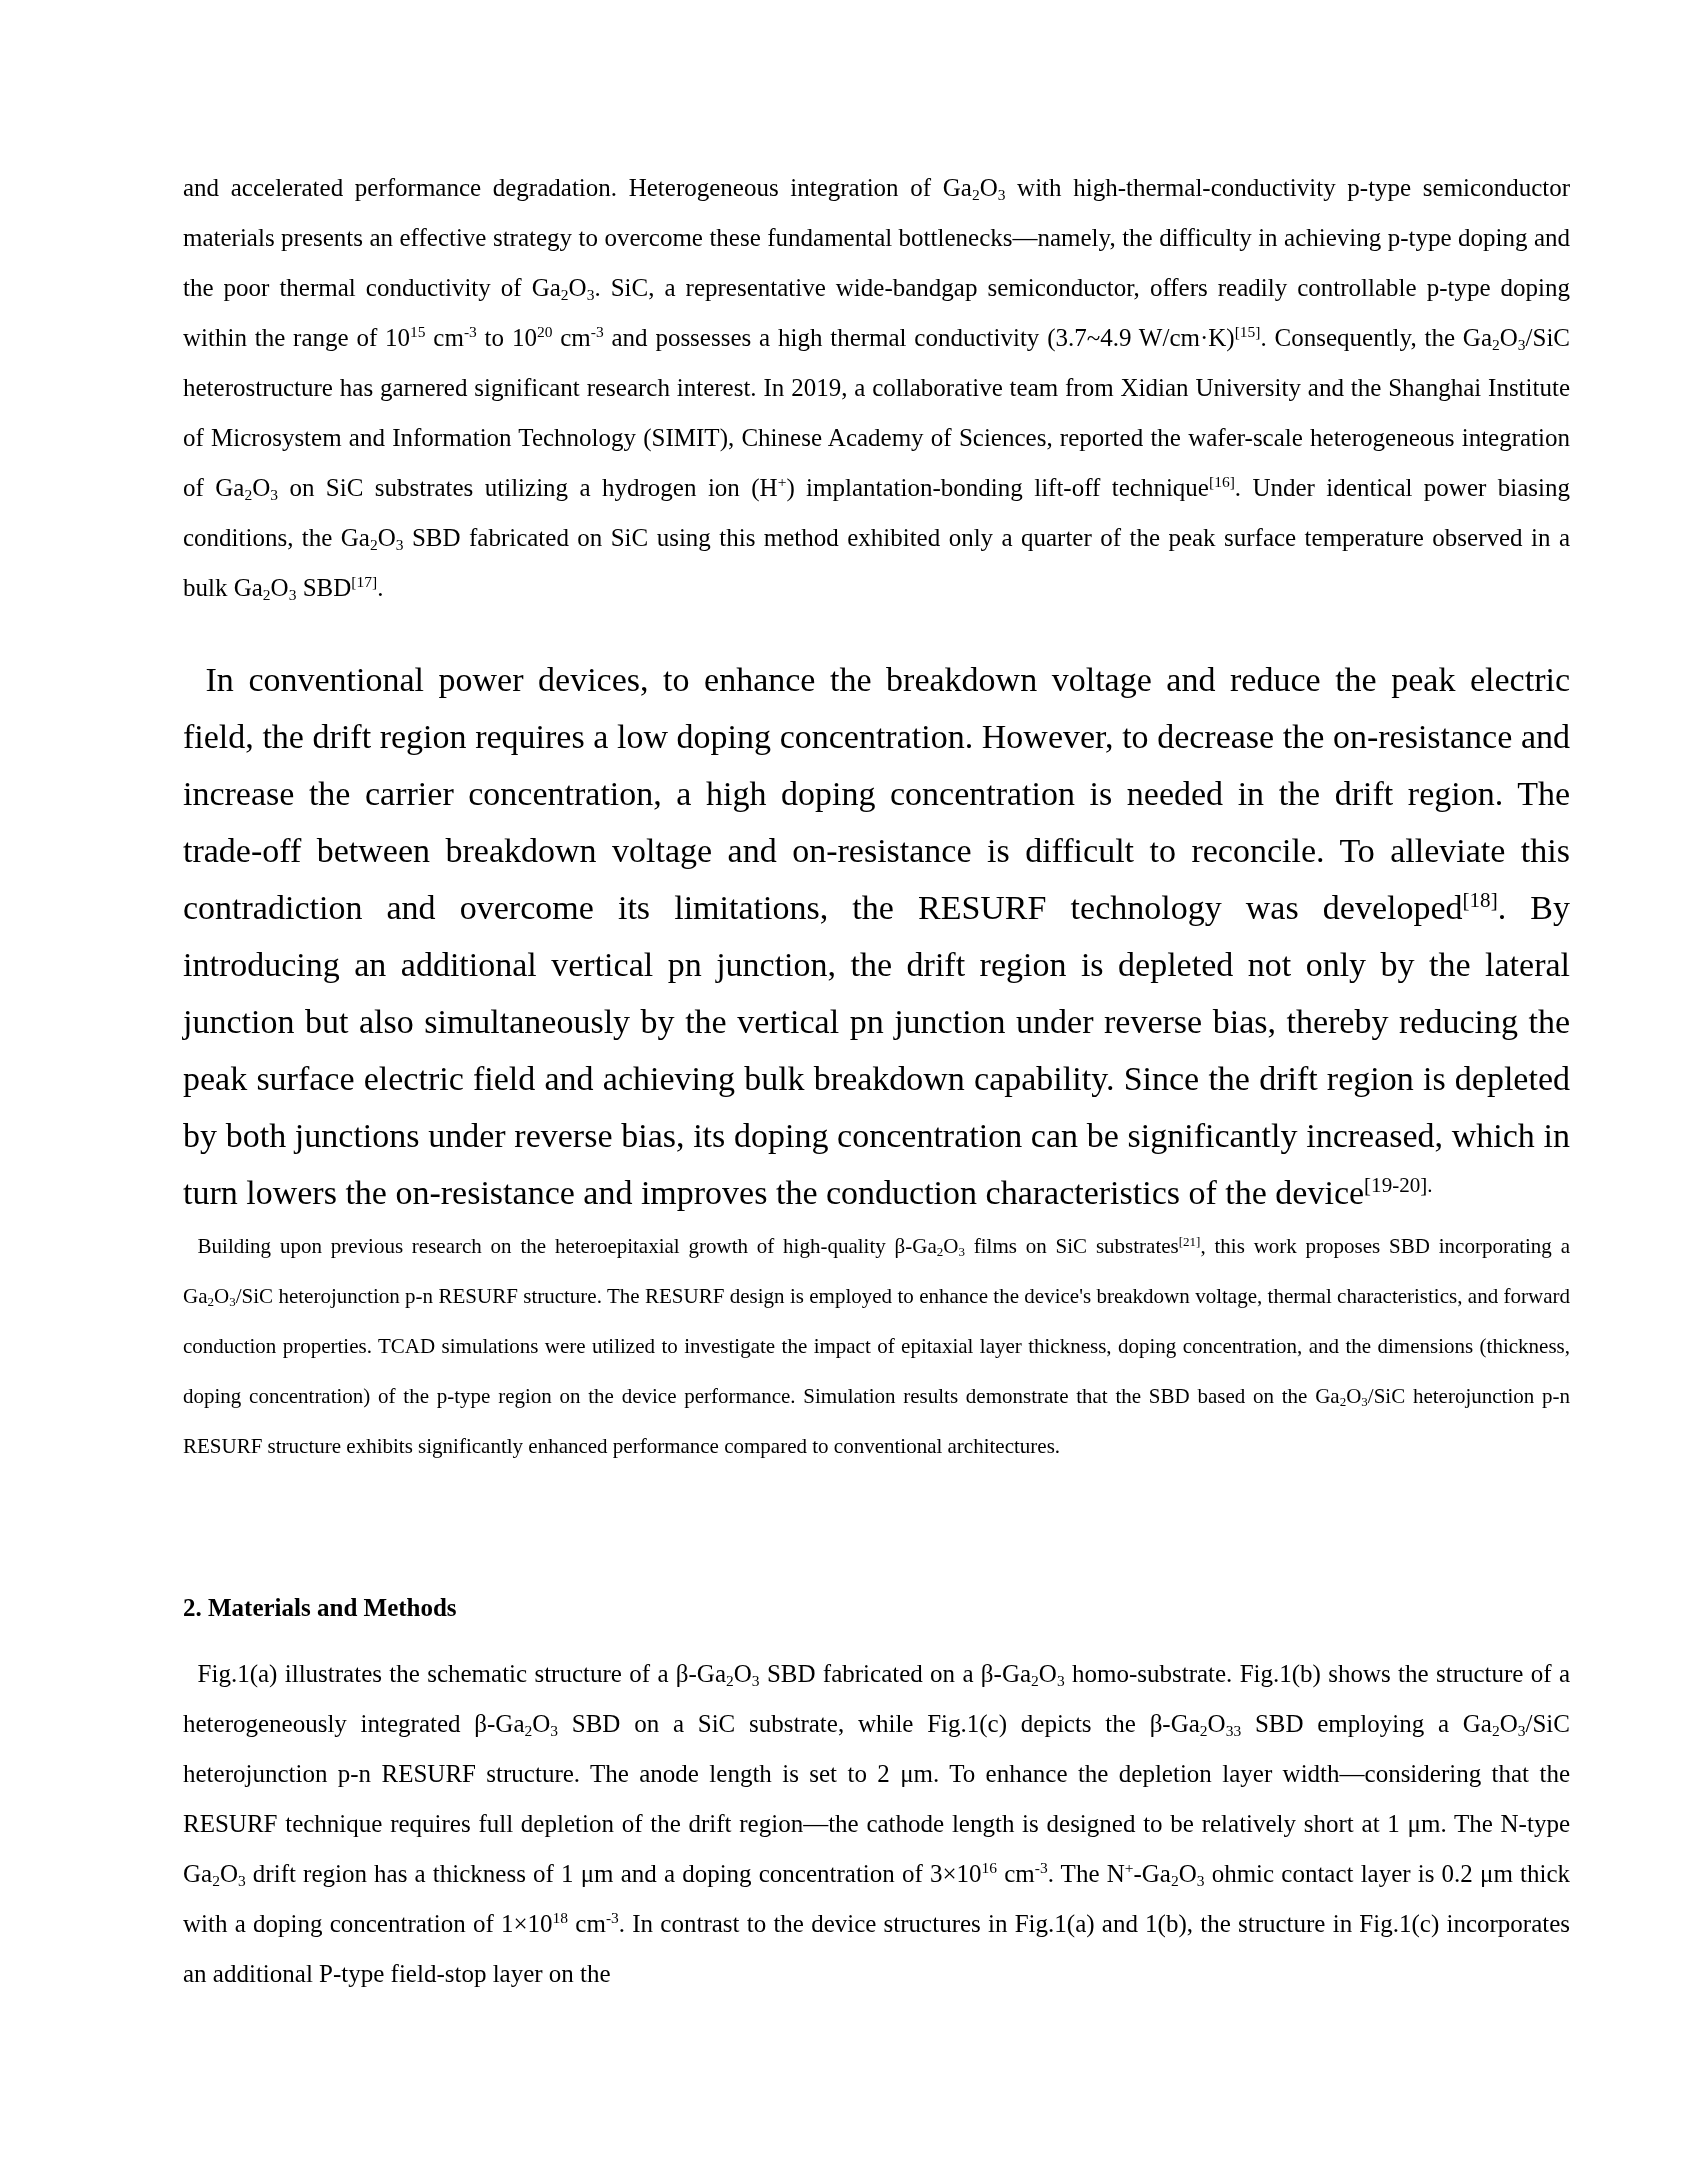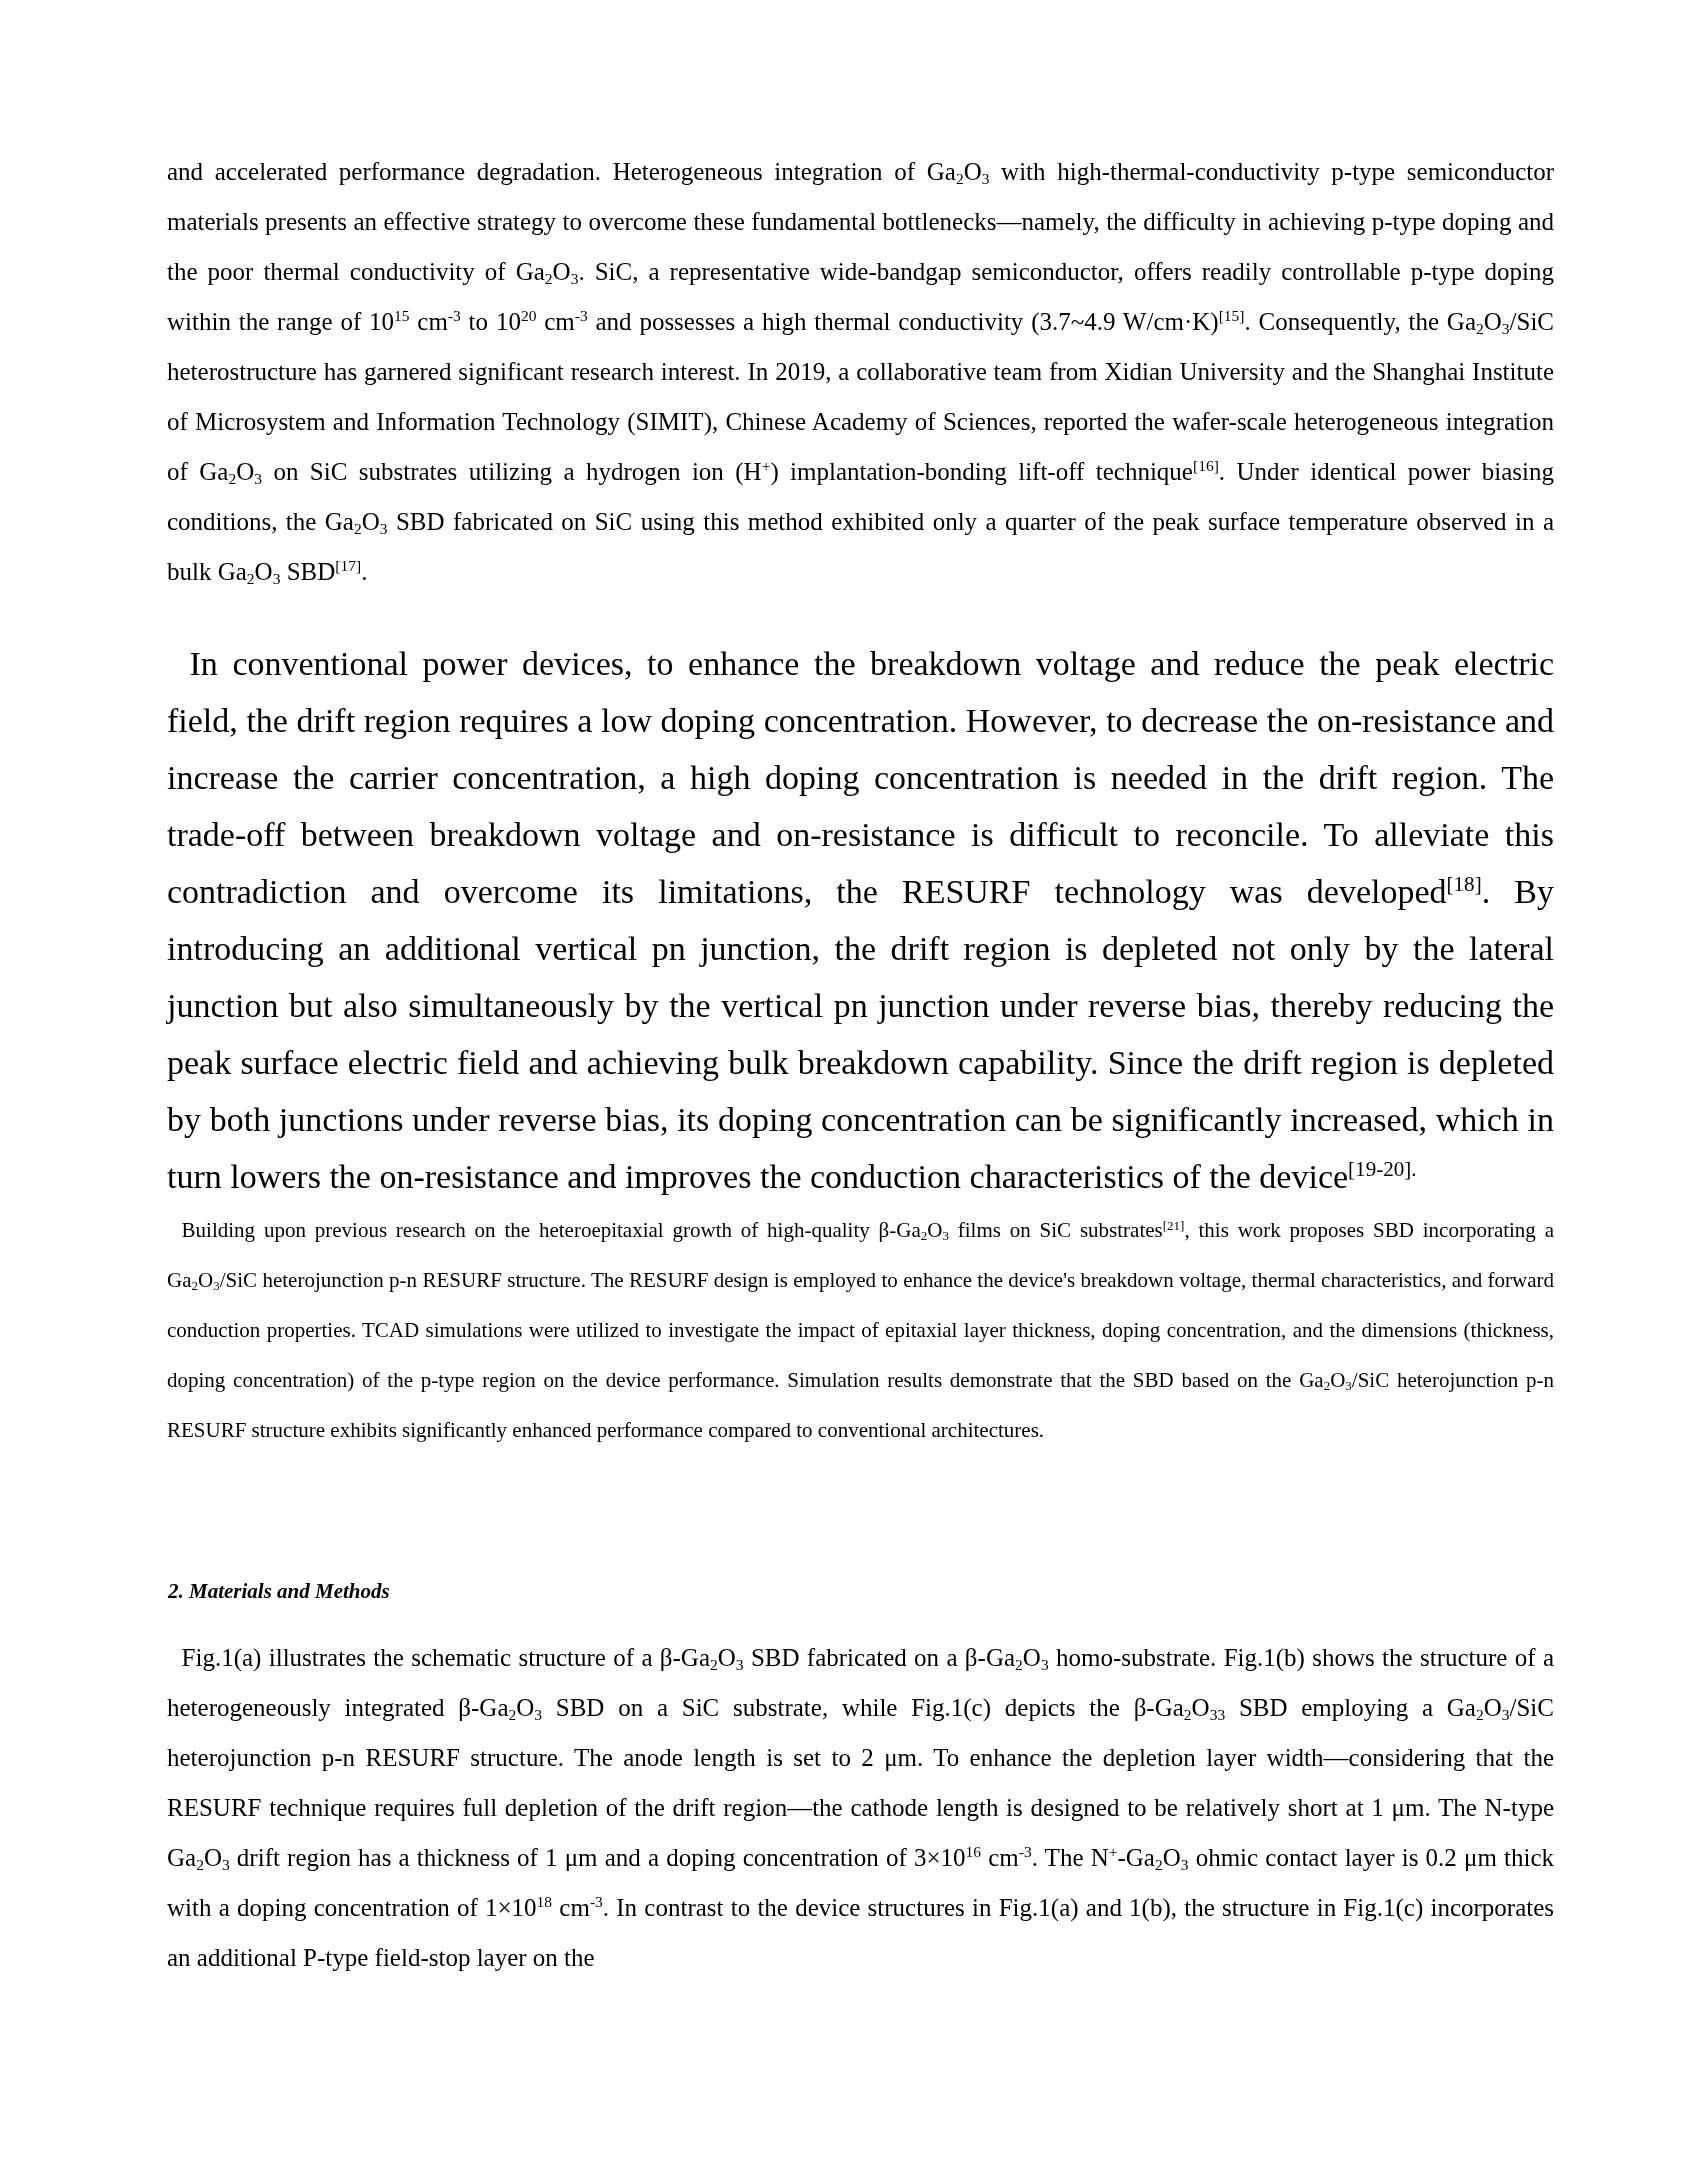--- a/index.html
+++ b/index.html
@@ -5,26 +5,26 @@
   html, body { margin: 0; padding: 0; background: #ffffff; }
   body { width: 1687px; height: 2183px; position: relative; overflow: hidden; }
   .page {
     position: absolute; left: 0; top: 0; width: 1687px; height: 2183px;
     background: #ffffff; color: #000000;
     font-family: "Liberation Serif", "DejaVu Serif", serif;
   }
   .p {
     position: absolute; left: 167px; width: 1387px;
     text-align: justify; text-align-last: left;
-    margin: 0;
+    margin: 16px;
   }
   .p1 { top: 147px; font-size: 25px; line-height: 50px; }
   .p2 { top: 635px; font-size: 34px; line-height: 57px; text-indent: 22.5px; }
   .p3 { top: 1205px; font-size: 21px; line-height: 50px; text-indent: 14.6px; }
-  .h2 { position: absolute; left: 167px; top: 1578px; font-size: 21px; font-weight: bold; margin: 1px; font-style: italic; }
+  .h2 { position: absolute; left: 167px; top: 1578px; font-size: 25px; font-weight: bold; margin: 16px; }
   .p4 { top: 1633px; font-size: 25px; line-height: 50px; text-indent: 14.6px; }
   sup, sub { font-size: 0.62em; line-height: 0; position: relative; vertical-align: baseline; }
   sup { top: -0.55em; }
   sub { top: 0.25em; }
 </style>
 </head>
 <body>
 
 <div class="page">
   <p class="p p1"><span>and accelerated performance degradation. Heterogeneous integration of Ga</span><sub>2</sub><span>O</span><sub>3</sub><span> with high-thermal-conductivity p-type semiconductor materials presents an effective strategy to overcome these fundamental bottlenecks—namely, the difficulty in achieving p-type doping and the poor thermal conductivity of Ga</span><sub>2</sub><span>O</span><sub>3</sub><span>. SiC, a representative wide-bandgap semiconductor, offers readily controllable p-type doping within the range of 10</span><sup>15</sup><span> cm</span><sup>-3</sup><span> to 10</span><sup>20</sup><span> cm</span><sup>-3</sup><span> and possesses a high thermal conductivity (3.7~4.9 W/cm·K)</span><sup>[15]</sup><span>. Consequently, the Ga</span><sub>2</sub><span>O</span><sub>3</sub><span>/SiC heterostructure has garnered significant research interest. In 2019, a collaborative team from Xidian University and the Shanghai Institute of Microsystem and Information Technology (SIMIT), Chinese Academy of Sciences, reported the wafer-scale heterogeneous integration of Ga</span><sub>2</sub><span>O</span><sub>3</sub><span> on SiC substrates utilizing a hydrogen ion (H</span><sup>+</sup><span>) implantation-bonding lift-off technique</span><sup>[16]</sup><span>. Under identical power biasing conditions, the Ga</span><sub>2</sub><span>O</span><sub>3</sub><span> SBD fabricated on SiC using this method exhibited only a quarter of the peak surface temperature observed in a bulk Ga</span><sub>2</sub><span>O</span><sub>3</sub><span> SBD</span><sup>[17]</sup><span>.</span></p>

